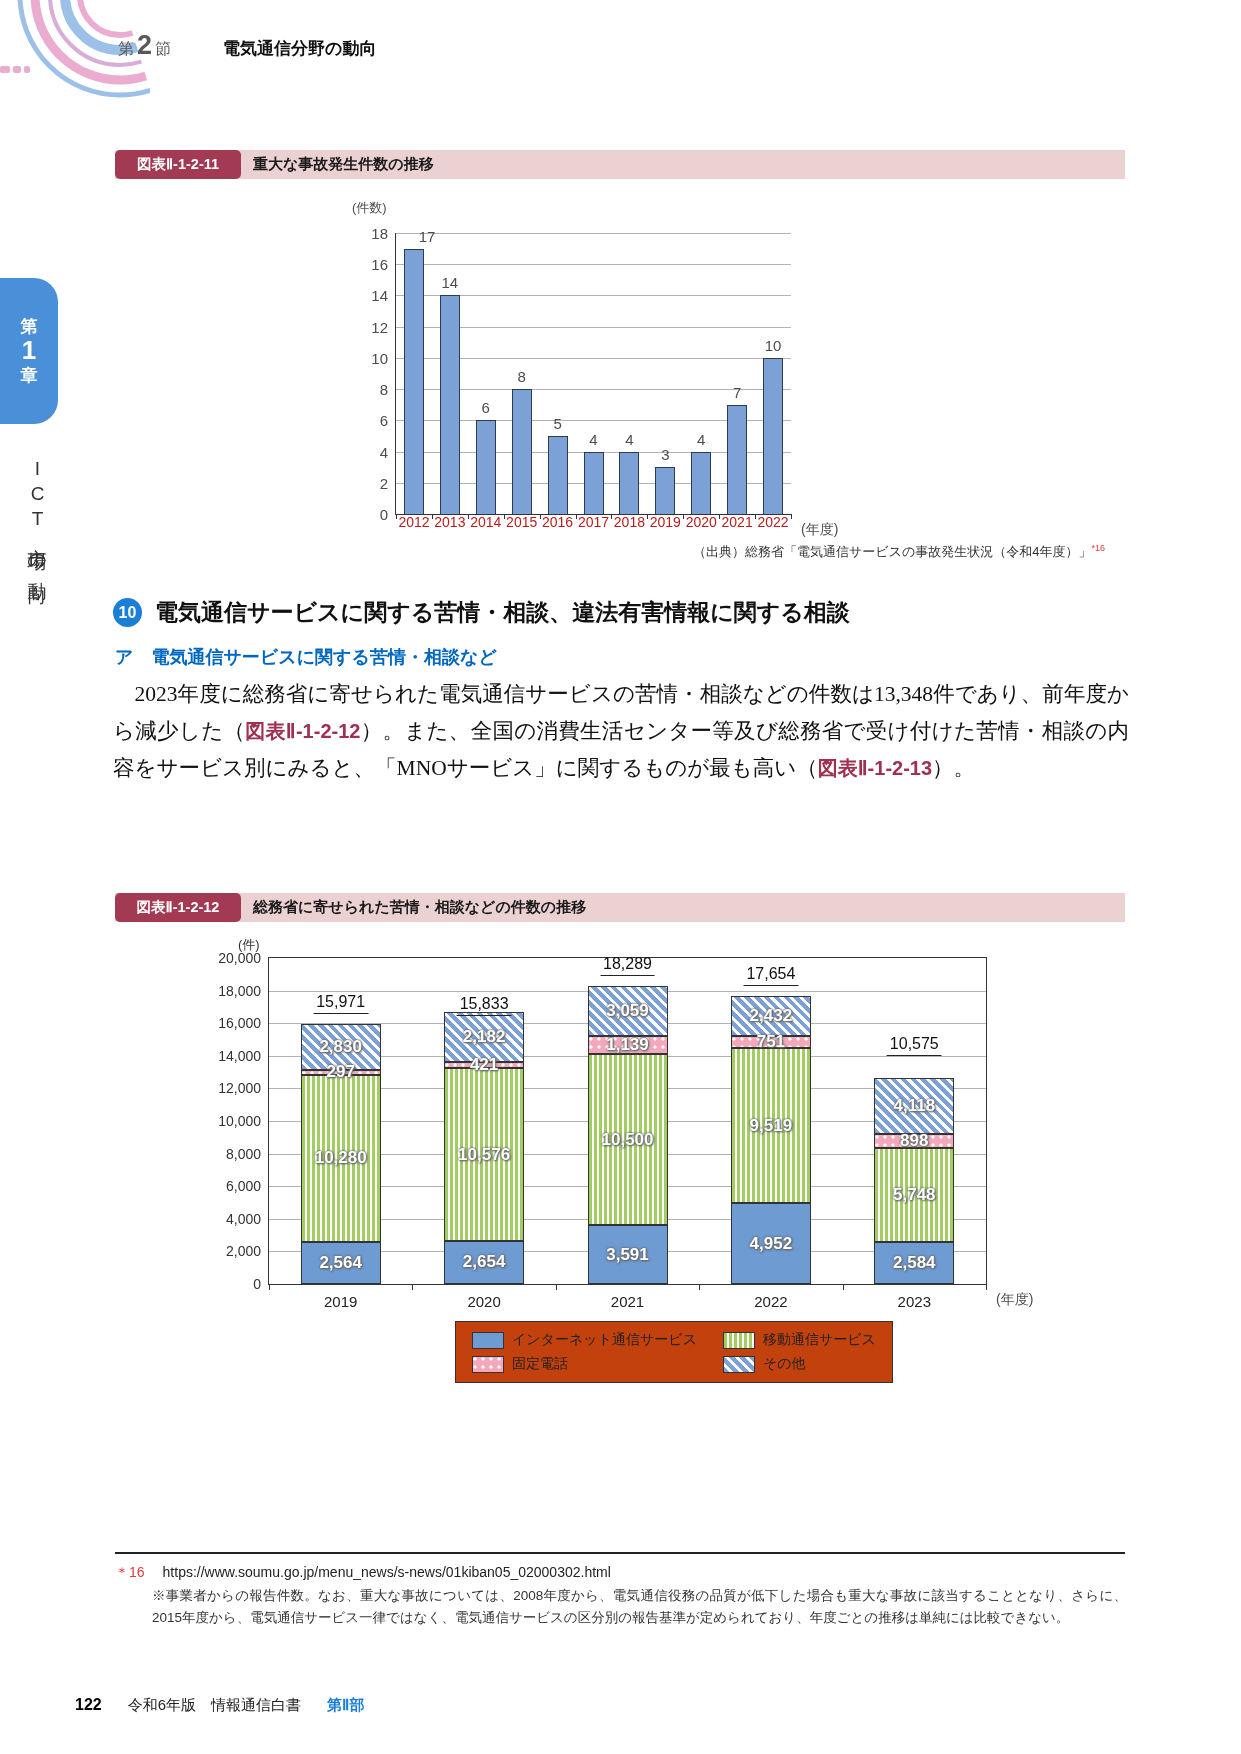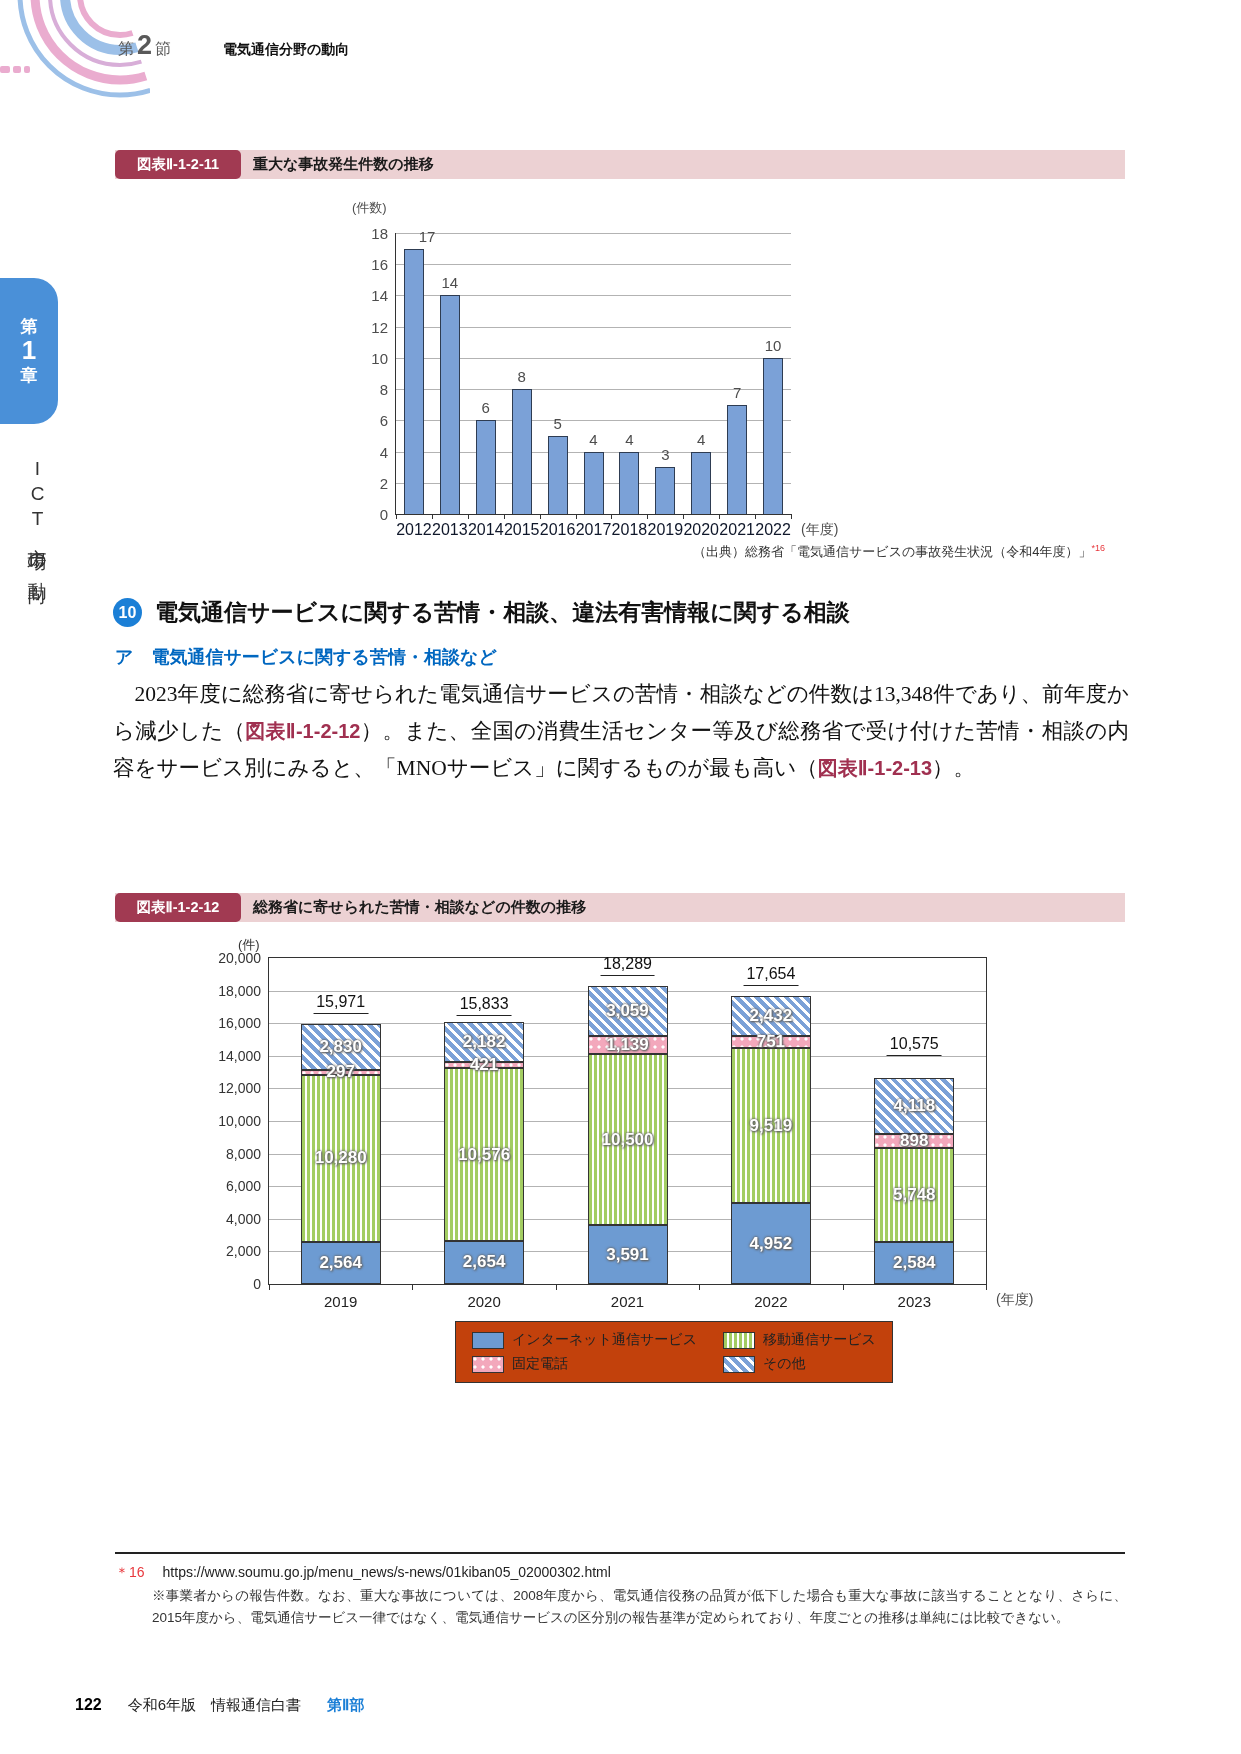--- a/index.html
+++ b/index.html
@@ -3,21 +3,21 @@
 <meta charset="utf-8">
 <style>
   html,body{margin:0;padding:0;background:#fff;}
   .page{position:relative;width:1241px;height:1754px;background:#fff;overflow:hidden;
         font-family:"Liberation Sans",sans-serif;color:#1a1a1a;}
 
   
   .sec-header{position:absolute;left:118px;top:30px;display:flex;align-items:baseline;}
   .sec-word{font-size:16px;color:#595959;}
   .sec-num{font-size:27px;font-weight:bold;color:#595959;margin:0 3px;}
-  .sec-title{margin-left:52px;font-size:14px;font-weight:bold;color:#111;}
+  .sec-title{margin-left:52px;font-size:17px;font-weight:bold;color:#111;}
 
   
   .chapter-tab{position:absolute;left:0;top:278px;width:58px;height:146px;background:#4a90d8;
     border-radius:0 24px 24px 0;color:#fff;display:flex;flex-direction:column;align-items:center;
     justify-content:center;font-weight:bold;line-height:1.15;}
   .chapter-tab .t1{font-size:17px;}
   .chapter-tab .t2{font-size:26px;}
   .side-vert{position:absolute;left:24px;top:458px;writing-mode:vertical-rl;text-orientation:upright;
     font-size:19px;color:#333;letter-spacing:4px;}
 
@@ -34,22 +34,22 @@
   
   .c1-unit{position:absolute;left:352px;top:199px;font-size:13px;color:#4d4d4d;}
   #c1-plot{position:absolute;left:395px;top:233px;width:395px;height:281px;
     border-left:1px solid #333;border-bottom:1px solid #333;}
   .gridline{position:absolute;left:0;right:0;height:1px;background:#b3b3b3;}
   .c1-ylabel{position:absolute;right:calc(100% + 8px);transform:translateY(-50%);
     font-size:15px;color:#4d4d4d;}
   .c1-bar{position:absolute;bottom:0;width:20px;background:#7ba1d7;
     border:1px solid #2e3c52;border-bottom:none;box-sizing:border-box;}
   .c1-val{position:absolute;transform:translateX(-50%);font-size:15px;color:#4d4d4d;}
-  .c1-xlabel{position:absolute;top:100%;margin-top:7px;transform:translateX(-50%);
-    font-size:16px;color:#0f172a;white-space:nowrap;}
+  .c1-xlabel{position:absolute;top:100%;transform:translateX(-50%);
+    font-size:14px;color:#b91c1c;white-space:nowrap;}
   .c1-tick{position:absolute;top:100%;width:1px;height:5px;background:#333;}
   .axis-suffix{position:absolute;left:calc(100% + 10px);top:100%;margin-top:7px;
     font-size:14px;color:#4d4d4d;white-space:nowrap;}
   .c1-source{position:absolute;right:136px;top:543px;font-size:13px;color:#333;}
   .note-ref{color:#e8383d;font-size:9px;vertical-align:super;}
 
   
   .s10-head{position:absolute;left:113px;top:597px;display:flex;align-items:center;gap:13px;}
   .num-circle{width:29px;height:29px;border-radius:50%;background:#1b7fd6;color:#fff;
     font-size:16px;font-weight:bold;display:flex;align-items:center;justify-content:center;flex:0 0 auto;}
@@ -267,21 +267,21 @@
       <div class="c2-bar" style="left: 175.1px;">
         <div class="c2-seg fill-internet" style="height: 43.2602px;">
           <span class="c2-seglabel">2,654</span>
         </div>
         <div class="c2-seg fill-mobile" style="height: 172.389px;">
           <span class="c2-seglabel">10,576</span>
         </div>
         <div class="c2-seg fill-fixed" style="height: 6.8623px;">
           <span class="c2-seglabel">421</span>
         </div>
-        <div class="c2-seg fill-other" style="height: 40px;">
+        <div class="c2-seg fill-other" style="height: 50px;">
           <span class="c2-seglabel">2,182</span>
         </div>
       </div>
       <div class="c2-total" style="left: 215.1px; bottom: 268.078px;">15,833</div>
       <div class="c2-xlabel" style="left: 215.1px;">2020</div>
       <div class="c2-bar" style="left: 318.5px;">
         <div class="c2-seg fill-internet" style="height: 58.5333px;">
           <span class="c2-seglabel">3,591</span>
         </div>
         <div class="c2-seg fill-mobile" style="height: 171.15px;">

